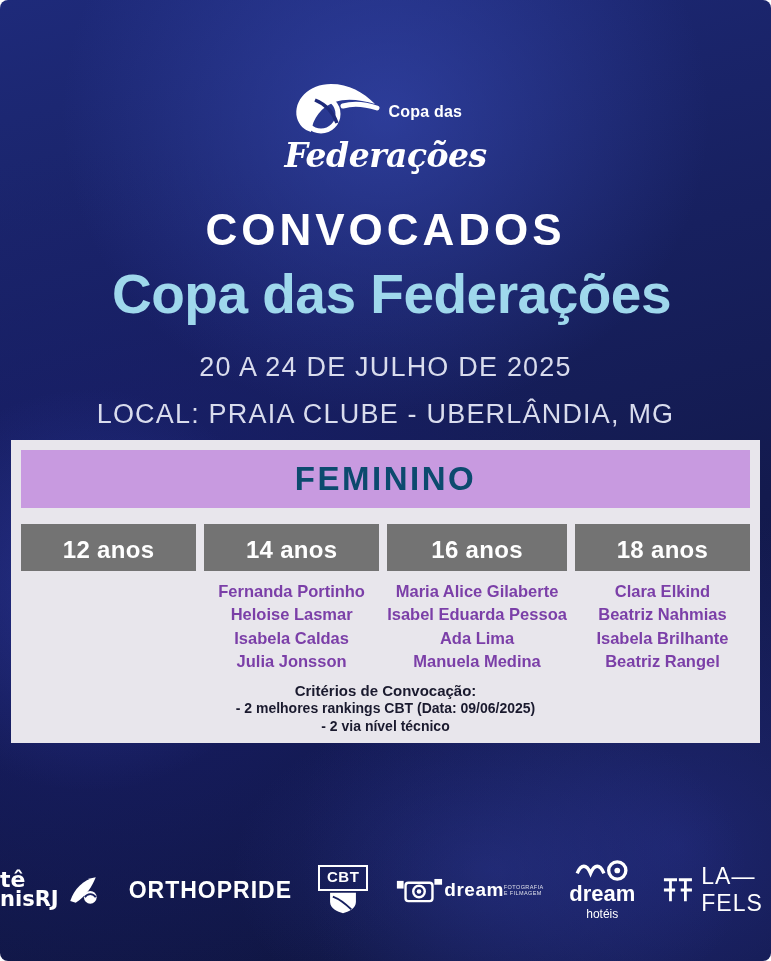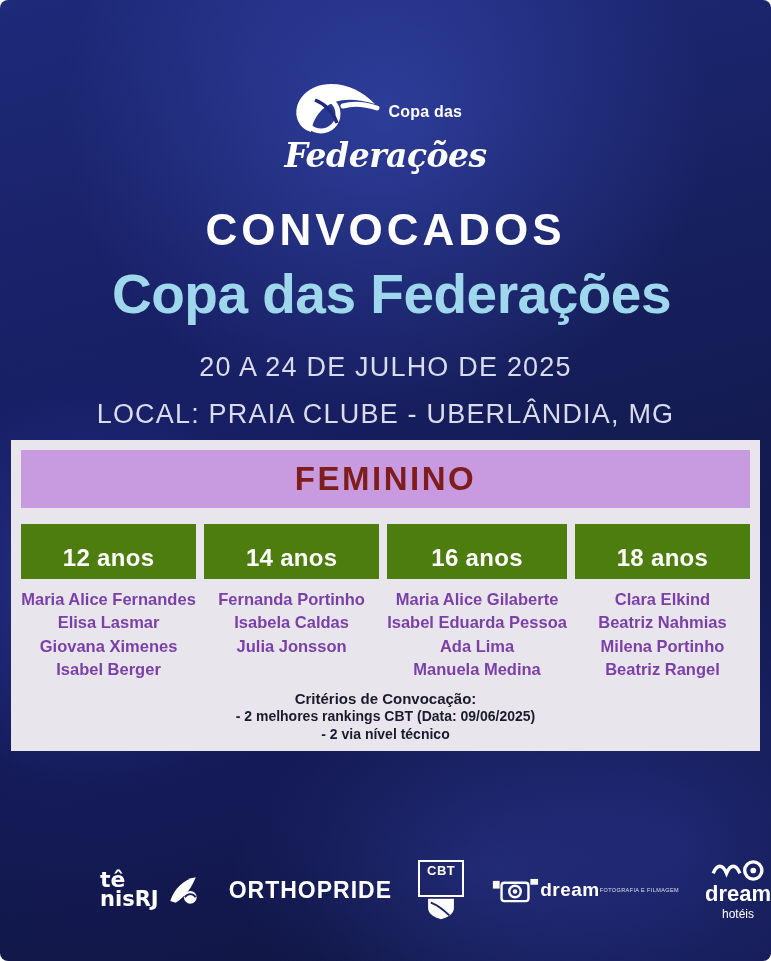--- a/index.html
+++ b/index.html
@@ -128,40 +128,40 @@
     width: 749px;
     background: #e8e6ec;
     padding: 10px 10px 8px 10px;
   }
   .cat-banner {
     background: #c89ae0;
     height: 58px;
     display: flex;
     align-items: center;
     justify-content: center;
-    color: #7f1d1d;
+    color: #0c4a6e;
     font-size: 33px;
     font-weight: bold;
     letter-spacing: 2.5px;
   }
   .cols {
     display: flex;
     gap: 8px;
     margin-top: 16px;
   }
   .col {
     flex: 1 1 0;
     text-align: center;
   }
   .col-head {
-    background: #4d7c0f;
+    background: #737373;
     color: #ffffff;
     font-size: 24px;
     font-weight: bold;
-    padding: 20px 0 7px 0;
+    padding: 12px 0 7px 0;
     letter-spacing: 0.3px;
   }
   .col-names {
     margin-top: 9px;
   }
   .name {
     color: #7b3fa8;
     font-size: 16.5px;
     font-weight: bold;
     line-height: 1.42;
@@ -183,21 +183,21 @@
   }
 
   
   .sponsors {
     position: absolute;
     left: 0; right: 0;
     top: 845px;
     height: 90px;
     display: flex;
     align-items: center;
-    justify-content: flex-end;
+    justify-content: flex-start;
     gap: 26px;
     color: #ffffff;
   }
   .sp { display: flex; align-items: center; }
 
   .sp-tenisrj { gap: 4px; }
   .sp-tenisrj .tx {
     font-size: 22px;
     font-weight: bold;
     line-height: 0.95;
@@ -213,23 +213,23 @@
     font-weight: bold;
     letter-spacing: 1px;
   }
 
   .sp-cbt {
     flex-direction: column;
     align-items: center;
   }
   .cbt-box {
     border: 2px solid #ffffff;
-    font-size: 13px;
-    font-weight: bold;
-    padding: 1px 7px 17px 7px;
+    font-size: 15px;
+    font-weight: bold;
+    padding: 1px 7px 4px 7px;
     letter-spacing: 0.5px;
   }
 
   .sp-dream { align-items: center; }
   .sp-dream .dw { font-size: 19px; font-weight: bold; letter-spacing: 0.5px; }
   .sp-dream .dsub { font-size: 5.5px; letter-spacing: 0.4px; opacity: .85; }
 
   .sp-samba { flex-direction: column; align-items: center; }
   .sp-samba .sw { font-size: 22px; font-weight: bold; }
   .sp-samba .ssub { font-size: 12px; }
@@ -267,53 +267,48 @@
   <div class="h-title">Copa das Federações</div>
   <div class="h-date">20 A 24 DE JULHO DE 2025</div>
   <div class="h-place">LOCAL: PRAIA CLUBE - UBERLÂNDIA, MG</div>
 
   <div class="panel">
     <div class="cat-banner">FEMININO</div>
 
     <div class="cols">
       <div class="col">
         <div class="col-head">12 anos</div>
-        <div class="col-names">
-          <div class="name">Maria Alice Fernandes</div>
-          <div class="name">Elisa Lasmar</div>
-          <div class="name">Giovana Ximenes</div>
-          <div class="name">Isabel Berger</div>
-        </div>
       </div>
 
       <div class="col">
         <div class="col-head">14 anos</div>
         <div class="col-names">
           <div class="name">Fernanda Portinho</div>
+          <div class="name">Heloise Lasmar</div>
           <div class="name">Isabela Caldas</div>
           <div class="name">Julia Jonsson</div>
         </div>
       </div>
 
       <div class="col">
         <div class="col-head">16 anos</div>
         <div class="col-names">
           <div class="name">Maria Alice Gilaberte</div>
           <div class="name">Isabel Eduarda Pessoa</div>
           <div class="name">Ada Lima</div>
           <div class="name">Manuela Medina</div>
         </div>
       </div>
 
       <div class="col">
         <div class="col-head">18 anos</div>
         <div class="col-names">
           <div class="name">Clara Elkind</div>
           <div class="name">Beatriz Nahmias</div>
-          <div class="name">Milena Portinho</div>
+          <div class="name">Isabela Brilhante</div>
           <div class="name">Beatriz Rangel</div>
         </div>
       </div>
     </div>
 
     <div class="criteria">
       <div class="criteria-title">Critérios de Convocação:</div>
       <div class="criteria-line">- 2 melhores rankings CBT (Data: 09/06/2025)</div>
       <div class="criteria-line">- 2 via nível técnico</div>
     </div>
@@ -369,15 +364,24 @@
         <svg viewBox="0 0 56 22" width="54" height="21">
           <path d="M2 14 C6 4 12 4 16 14 C20 4 26 4 30 14" fill="none" stroke="#ffffff" stroke-width="3.5"></path>
           <circle cx="44" cy="11" r="9" fill="none" stroke="#ffffff" stroke-width="3.5"></circle>
           <circle cx="44" cy="11" r="3" fill="#ffffff"></circle>
         </svg>
       </span>
       <span class="sw">dream</span>
       <span class="ssub">hotéis</span>
     </div>
 
+    <div class="sp sp-lafels">
+      <span>
+        <svg viewBox="0 0 34 30" width="32" height="28">
+          <path d="M3 4 H17 M3 15 H15 M10 4 V27" fill="none" stroke="#ffffff" stroke-width="3"></path>
+          <path d="M19 4 H33 M21 15 H33 M26 4 V27" fill="none" stroke="#ffffff" stroke-width="3"></path>
+        </svg>
+      </span>
+      <span class="lw">LA—FELS</span>
+    </div>
 
   </div>
 </div>
 
 </body></html>

